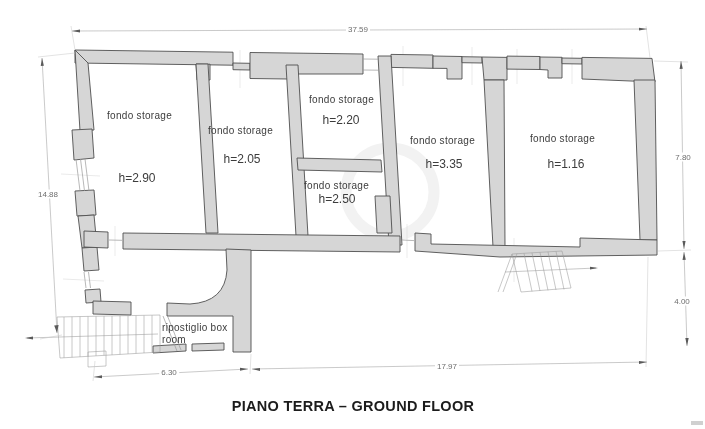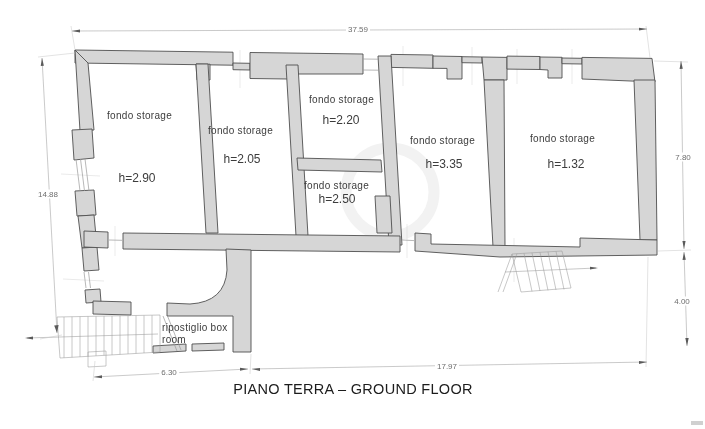--- a/index.html
+++ b/index.html
@@ -6,22 +6,22 @@
   .stage{position:relative;width:705px;height:429px;background:#fff;overflow:hidden;
          font-family:"Liberation Sans",sans-serif}
   .stage svg{position:absolute;left:0;top:0}
   .lbl{position:absolute;transform:translate(-50%,-50%);text-align:left;
        color:var(--label-text,#3c3c3c)}
   .rname{width:70px;font-size:10px;line-height:1.18;letter-spacing:.3px}
   .boxname{width:84px;font-size:10px;line-height:1.15;letter-spacing:.3px}
   .rh{font-size:12px;white-space:nowrap}
   .dimlbl{position:absolute;transform:translate(-50%,-50%);font-size:8px;color:#6e6e6e;
           background:#fff;padding:0 2px;white-space:nowrap}
-  .plan-title{position:absolute;left:353px;top:389px;transform:translate(-50%,-50%);
-          font-weight:normal;font-size:14.5px;letter-spacing:.3px;
+  .plan-title{position:absolute;left:353px;top:406px;transform:translate(-50%,-50%);
+          font-weight:bold;font-size:14.5px;letter-spacing:.3px;
           color:var(--title-text,#1c1c1c);white-space:nowrap}
   .wall{fill:var(--wall-fill,#d6d6d6);stroke:var(--wall-outline,#4f4f4f);stroke-width:.9;stroke-linejoin:round}
   .stair{fill:none;stroke:#9a9a9a;stroke-width:.55}
   .win{fill:none;stroke:#9a9a9a;stroke-width:.7}
   .dim{fill:none;stroke:var(--dim-line,#a6a6a6);stroke-width:.6}
   .ext{fill:none;stroke:#c6c6c6;stroke-width:.5}
   .tick{fill:none;stroke:#d4d4d4;stroke-width:.5}
   .arr{fill:#5a5a5a;stroke:none}
   .wm{fill:none;stroke:#f2f2f2;stroke-width:11}
 </style>
@@ -179,21 +179,21 @@
 <div class="lbl rname" style="left:344px;top:100px">fondo storage</div>
 <div class="lbl rh" style="left:341px;top:120px">h=2.20</div>
 
 <div class="lbl rname" style="left:339px;top:186px">fondo storage</div>
 <div class="lbl rh" style="left:337px;top:199px">h=2.50</div>
 
 <div class="lbl rname" style="left:445px;top:141px">fondo storage</div>
 <div class="lbl rh" style="left:444px;top:164px">h=3.35</div>
 
 <div class="lbl rname" style="left:565px;top:139px">fondo storage</div>
-<div class="lbl rh" style="left:566px;top:164px">h=1.32</div>
+<div class="lbl rh" style="left:566px;top:164px">h=1.16</div>
 
 <div class="lbl boxname" style="left:204px;top:333px">ripostiglio box room</div>
 
 <div class="dimlbl" style="left:358px;top:29px">37.59</div>
 <div class="dimlbl" style="left:48px;top:194px">14.88</div>
 <div class="dimlbl" style="left:683px;top:157px">7.80</div>
 <div class="dimlbl" style="left:682px;top:301px">4.00</div>
 <div class="dimlbl" style="left:169px;top:372px">6.30</div>
 <div class="dimlbl" style="left:447px;top:366px">17.97</div>
 

